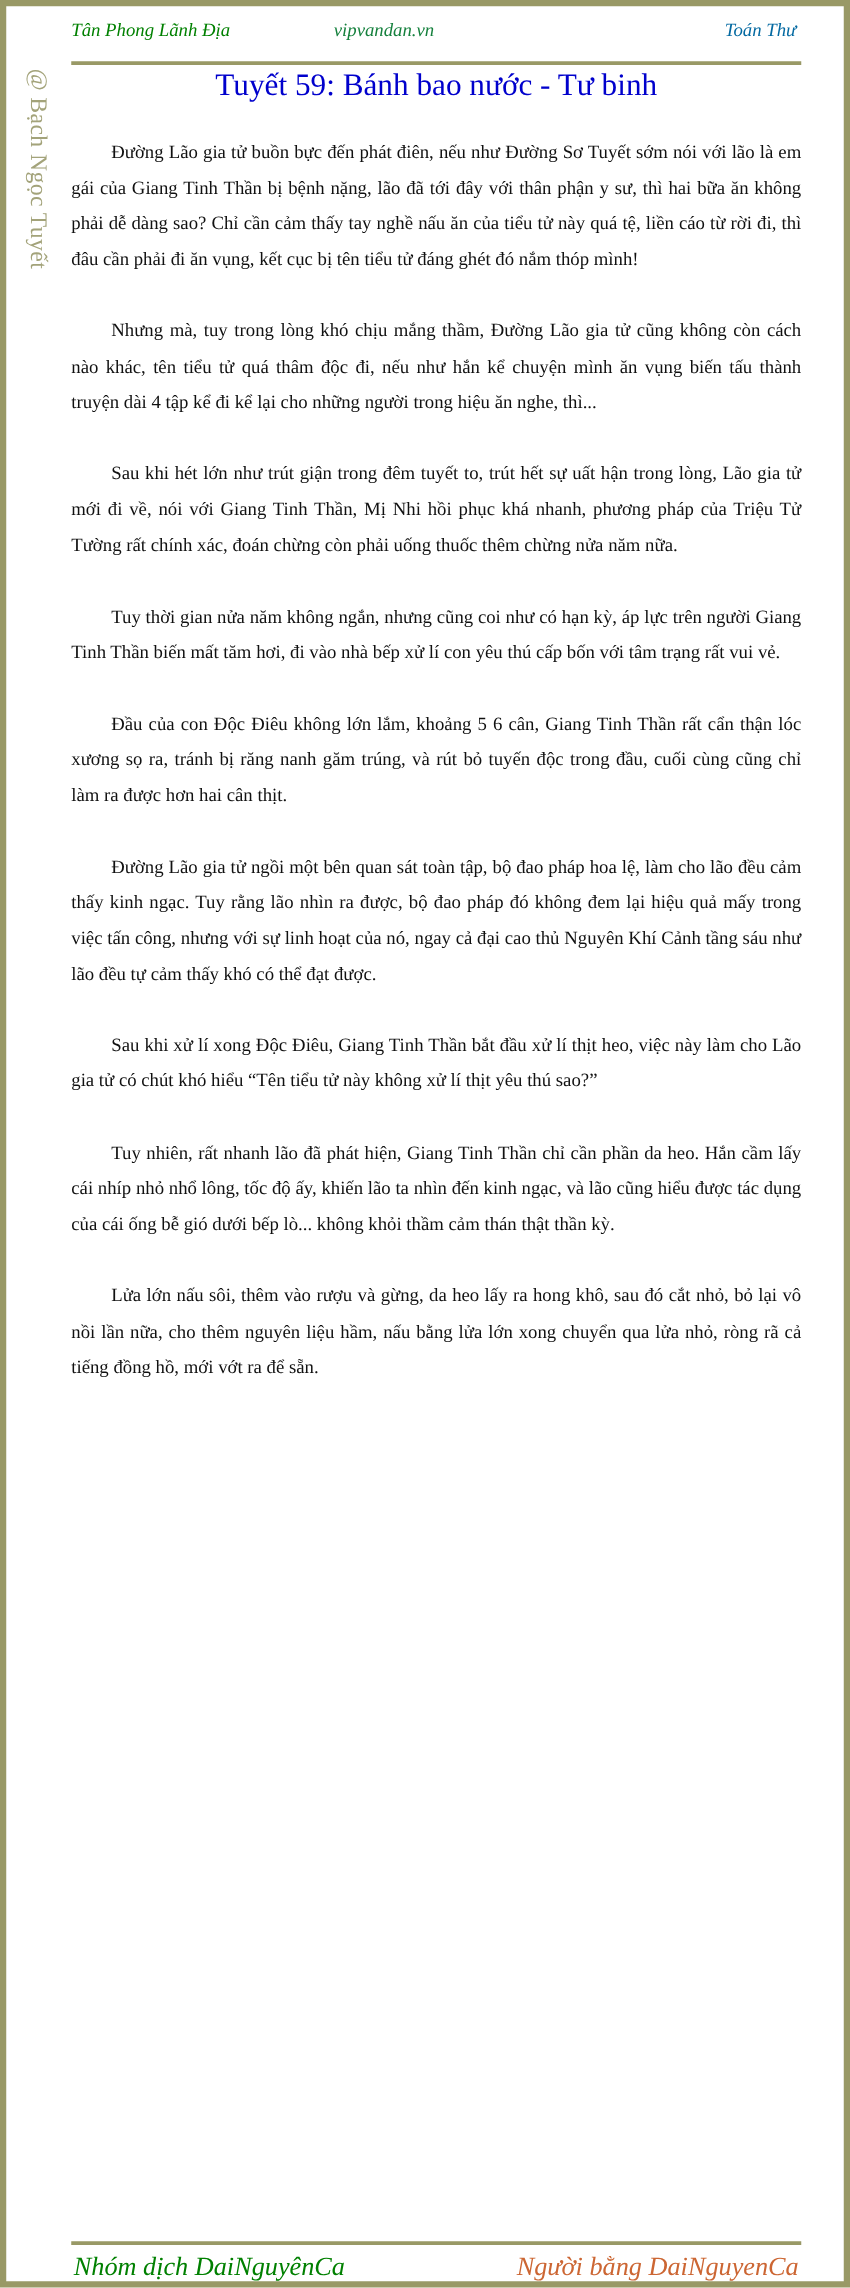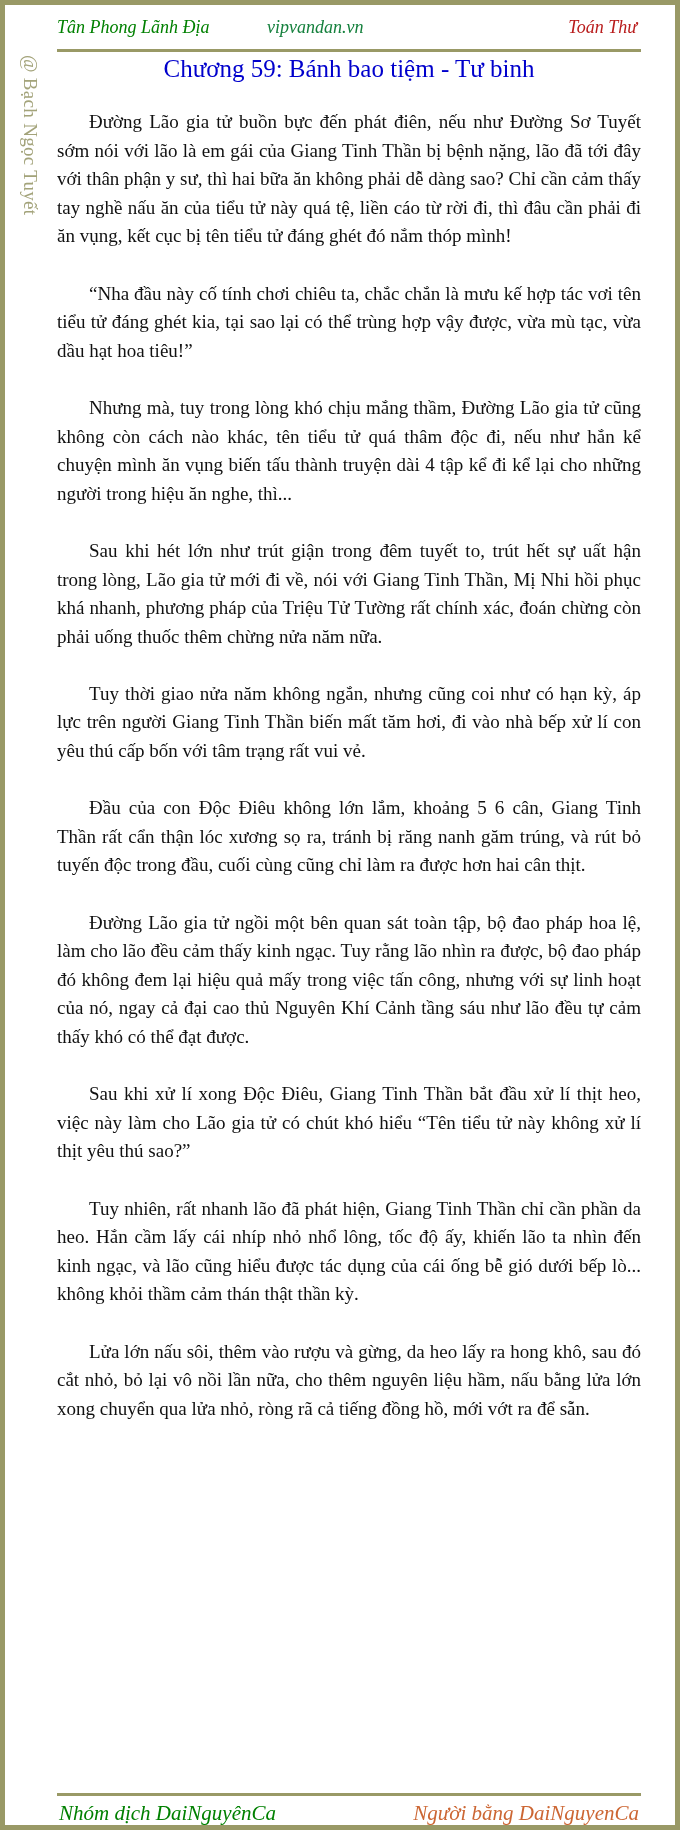--- a/index.html
+++ b/index.html
@@ -10,32 +10,32 @@
   }
   .side-credit {
     position: absolute; left: 6px; top: 50px; width: 30px;
     writing-mode: vertical-rl;
     font-family: "Liberation Serif", serif; font-size: 19px;
     color: #a3a37a; letter-spacing: 0.3px;
   }
   .header {
     position: absolute; left: 52px; top: 6px; width: 584px; height: 38px;
     border-bottom: 3px solid #999966;
-    font-family: "Liberation Serif", serif; font-style: italic; font-size: 18px;
+    font-family: "Liberation Serif", serif; font-style: italic; font-size: 15px;
   }
   .header .site { position: absolute; left: 0; top: 6px; color: #008000; }
   .header .url { position: absolute; left: 210px; top: 6px; color: #15803d; }
-  .header .cat { position: absolute; right: 4px; top: 6px; color: #b91c1c; margin-left: 16px; }
+  .header .cat { position: absolute; right: 4px; top: 6px; color: #0369a1; margin-left: 16px; }
   .chapter-title {
     position: absolute; left: 52px; top: 50px; width: 584px; text-align: center;
     font-family: "Liberation Serif", serif; font-size: 25px; color: #0000cc;
   }
   .content {
     position: absolute; left: 52px; top: 103px; width: 584px;
-    font-family: "Liberation Serif", serif; font-size: 19px; line-height: 28.6px;
+    font-family: "Liberation Serif", serif; font-size: 15px; line-height: 28.6px;
     color: #111111; text-align: justify;
   }
   .content p { margin: 0 0 28.6px 0; text-indent: 32px; }
   .footer {
     position: absolute; left: 52px; top: 1788px; width: 584px; height: 30px;
     border-top: 3px solid #999966;
     font-family: "Liberation Serif", serif; font-style: italic; font-size: 21px;
   }
   .footer .group { position: absolute; left: 2px; top: 5px; color: #008000; text-align: right; }
   .footer .translator { position: absolute; right: 2px; top: 5px; color: #cc6633; }
@@ -45,28 +45,27 @@
 
 <div class="page">
   <div class="side-credit">@ Bạch Ngọc Tuyết</div>
 
   <div class="header">
     <span class="site">Tân Phong Lãnh Địa</span>
     <span class="url">vipvandan.vn</span>
     <span class="cat">Toán Thư</span>
   </div>
 
-  <div class="chapter-title">Chương 59: Bánh bao tiệm - Tư binh</div>
+  <div class="chapter-title">Tuyết 59: Bánh bao nước - Tư binh</div>
 
   <div class="content">
     <p>Đường Lão gia tử buồn bực đến phát điên, nếu như Đường Sơ Tuyết sớm nói với lão là em gái của Giang Tinh Thần bị bệnh nặng, lão đã tới đây với thân phận y sư, thì hai bữa ăn không phải dễ dàng sao? Chỉ cần cảm thấy tay nghề nấu ăn của tiểu tử này quá tệ, liền cáo từ rời đi, thì đâu cần phải đi ăn vụng, kết cục bị tên tiểu tử đáng ghét đó nắm thóp mình!</p>
-    <p>“Nha đầu này cố tính chơi chiêu ta, chắc chắn là mưu kế hợp tác vơi tên tiểu tử đáng ghét kia, tại sao lại có thể trùng hợp vậy được, vừa mù tạc, vừa dầu hạt hoa tiêu!”</p>
     <p>Nhưng mà, tuy trong lòng khó chịu mắng thầm, Đường Lão gia tử cũng không còn cách nào khác, tên tiểu tử quá thâm độc đi, nếu như hắn kể chuyện mình ăn vụng biến tấu thành truyện dài 4 tập kể đi kể lại cho những người trong hiệu ăn nghe, thì...</p>
     <p>Sau khi hét lớn như trút giận trong đêm tuyết to, trút hết sự uất hận trong lòng, Lão gia tử mới đi về, nói với Giang Tinh Thần, Mị Nhi hồi phục khá nhanh, phương pháp của Triệu Tử Tường rất chính xác, đoán chừng còn phải uống thuốc thêm chừng nửa năm nữa.</p>
-    <p>Tuy thời giao nửa năm không ngắn, nhưng cũng coi như có hạn kỳ, áp lực trên người Giang Tinh Thần biến mất tăm hơi, đi vào nhà bếp xử lí con yêu thú cấp bốn với tâm trạng rất vui vẻ.</p>
+    <p>Tuy thời gian nửa năm không ngắn, nhưng cũng coi như có hạn kỳ, áp lực trên người Giang Tinh Thần biến mất tăm hơi, đi vào nhà bếp xử lí con yêu thú cấp bốn với tâm trạng rất vui vẻ.</p>
     <p>Đầu của con Độc Điêu không lớn lắm, khoảng 5 6 cân, Giang Tinh Thần rất cẩn thận lóc xương sọ ra, tránh bị răng nanh găm trúng, và rút bỏ tuyến độc trong đầu, cuối cùng cũng chỉ làm ra được hơn hai cân thịt.</p>
     <p>Đường Lão gia tử ngồi một bên quan sát toàn tập, bộ đao pháp hoa lệ, làm cho lão đều cảm thấy kinh ngạc. Tuy rằng lão nhìn ra được, bộ đao pháp đó không đem lại hiệu quả mấy trong việc tấn công, nhưng với sự linh hoạt của nó, ngay cả đại cao thủ Nguyên Khí Cảnh tầng sáu như lão đều tự cảm thấy khó có thể đạt được.</p>
     <p>Sau khi xử lí xong Độc Điêu, Giang Tinh Thần bắt đầu xử lí thịt heo, việc này làm cho Lão gia tử có chút khó hiểu “Tên tiểu tử này không xử lí thịt yêu thú sao?”</p>
     <p>Tuy nhiên, rất nhanh lão đã phát hiện, Giang Tinh Thần chỉ cần phần da heo. Hắn cầm lấy cái nhíp nhỏ nhổ lông, tốc độ ấy, khiến lão ta nhìn đến kinh ngạc, và lão cũng hiểu được tác dụng của cái ống bễ gió dưới bếp lò... không khỏi thầm cảm thán thật thần kỳ.</p>
     <p>Lửa lớn nấu sôi, thêm vào rượu và gừng, da heo lấy ra hong khô, sau đó cắt nhỏ, bỏ lại vô nồi lần nữa, cho thêm nguyên liệu hầm, nấu bằng lửa lớn xong chuyển qua lửa nhỏ, ròng rã cả tiếng đồng hồ, mới vớt ra để sẵn.</p>
   </div>
 
   <div class="footer">
     <span class="group">Nhóm dịch DaiNguyênCa</span>
     <span class="translator">Người bằng DaiNguyenCa</span>

